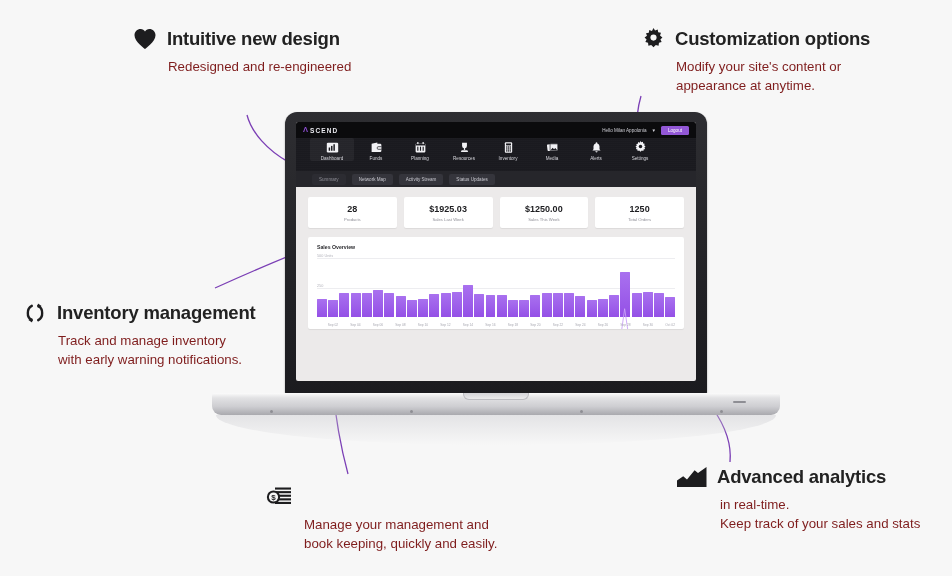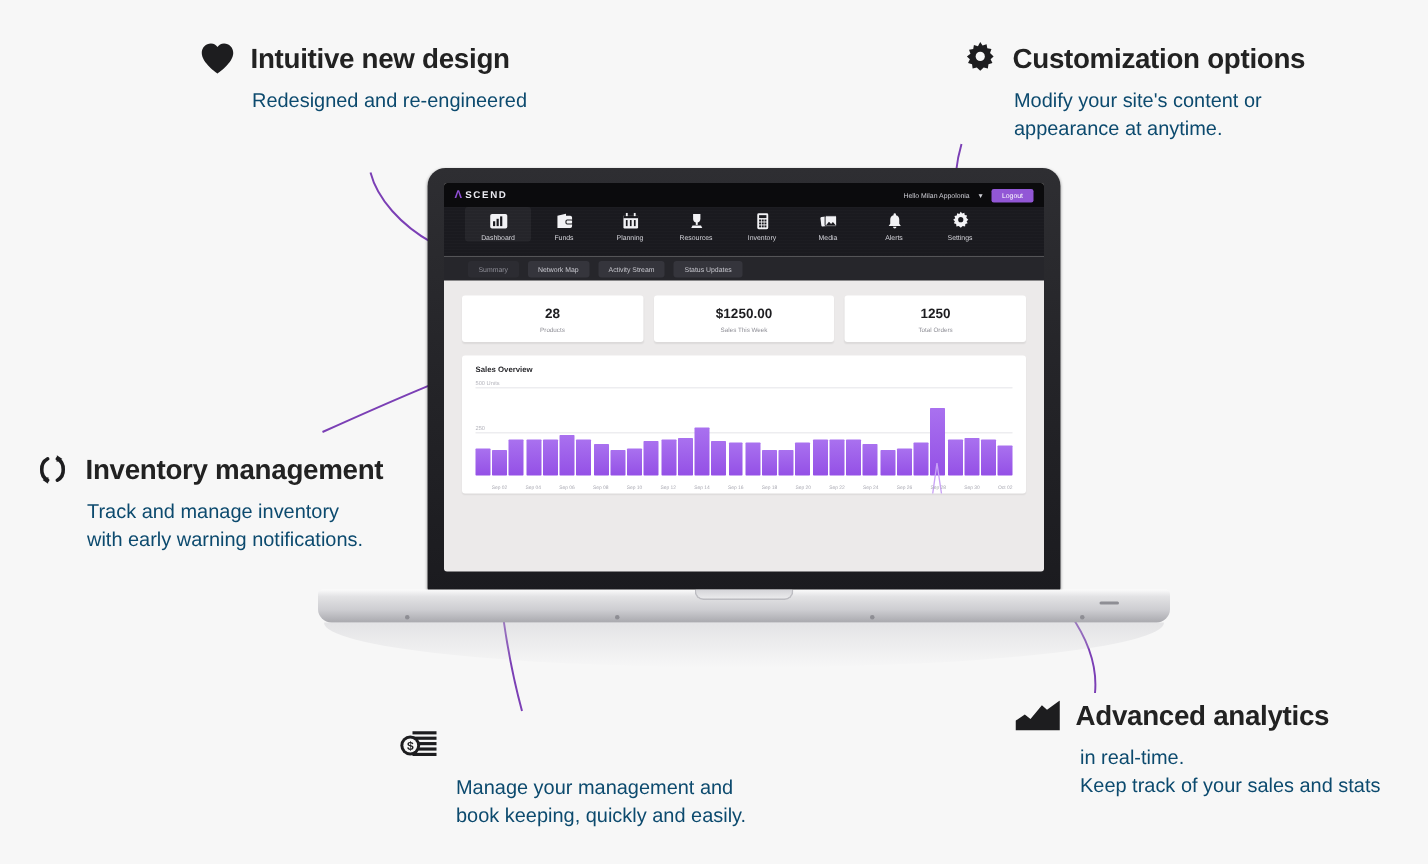--- a/index.html
+++ b/index.html
@@ -16,21 +16,21 @@
 
   
   .callout { position: absolute; }
   .callout-head { display: flex; align-items: center; gap: 9px; }
   .callout-icon { width: 26px; height: 26px; flex: 0 0 26px; display: flex; align-items: center; justify-content: center; color: #222; }
   .callout-icon svg { display: block; }
   .callout-title {
     font-size: 18.5px; font-weight: bold; color: #222; letter-spacing: -0.2px; white-space: nowrap;
   }
   .callout-body {
-    font-size: 13.3px; color: #0c4a6e; line-height: 1.45; margin-top: 5px;
+    font-size: 13.3px; color: #7f1d1d; line-height: 1.45; margin-top: 5px;
   }
   .callout-body div { white-space: nowrap; }
 
   #co-design   { left: 132px; top: 26px; }
   #co-design   .callout-body { margin-left: 36px; }
   #co-custom   { left: 640px; top: 26px; }
   #co-custom   .callout-body { margin-left: 36px; }
   #co-inv      { left: 22px;  top: 300px; }
   #co-inv      .callout-body { margin-left: 36px; }
   #co-acct     { left: 266px; top: 484px; }
@@ -367,20 +367,24 @@
         </div>
 
         <div class="app-body">
 
           <div class="stats">
             <div class="stat">
               <div class="stat-val">28</div>
               <div class="stat-lbl">Products</div>
             </div>
             <div class="stat">
+              <div class="stat-val">$1925.03</div>
+              <div class="stat-lbl">Sales Last Week</div>
+            </div>
+            <div class="stat">
               <div class="stat-val">$1250.00</div>
               <div class="stat-lbl">Sales This Week</div>
             </div>
             <div class="stat">
               <div class="stat-val">1250</div>
               <div class="stat-lbl">Total Orders</div>
             </div>
           </div>
 
           <div class="panel">

